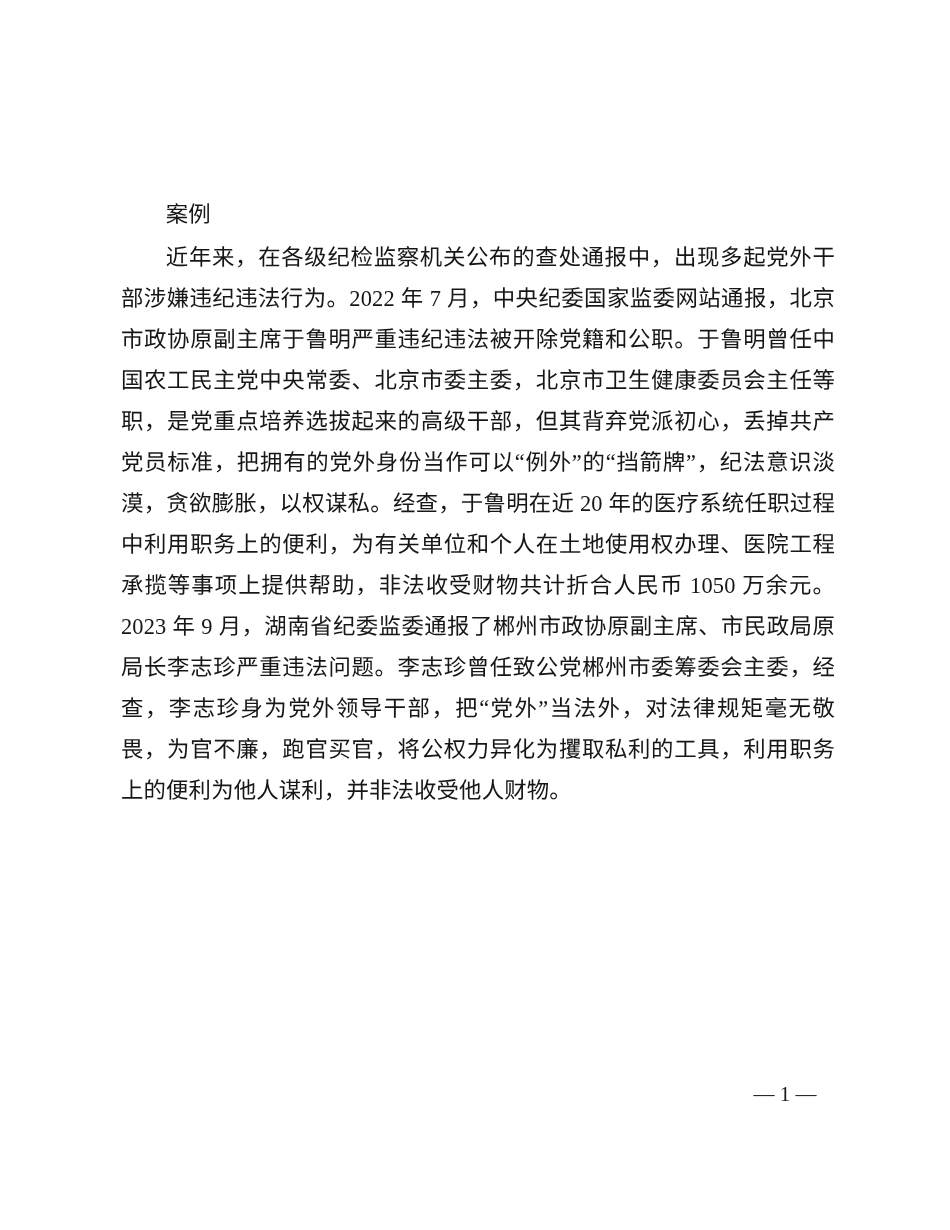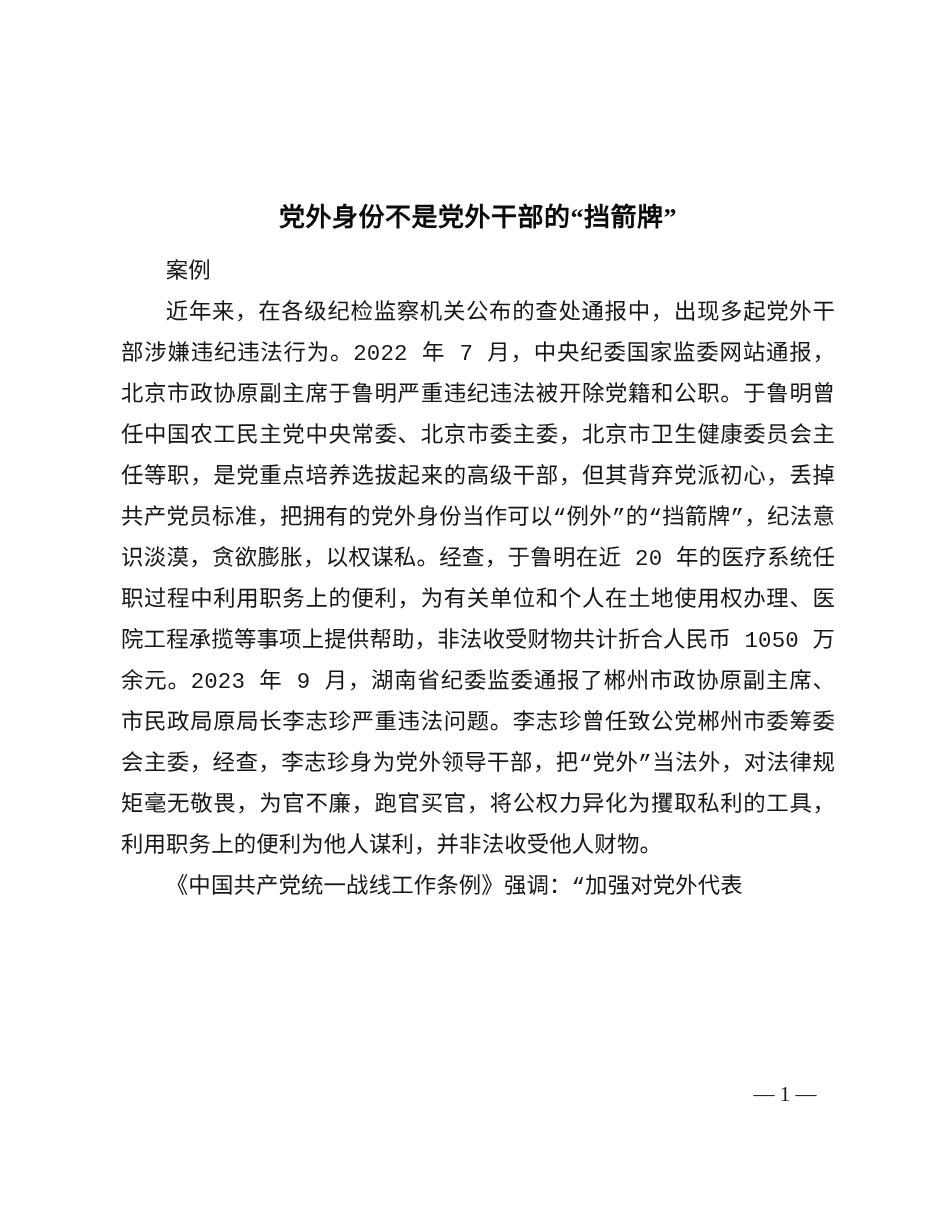--- a/index.html
+++ b/index.html
@@ -35,21 +35,21 @@
     line-height: 44px;
     text-align: center;
     color: #0b0b0b;
     letter-spacing: 0.5px;
     margin: 0 0 12px 0;
     white-space: nowrap;
   }
 
   
   .para {
-    font-family: Liberation Mono, monospace;
+    font-family: Liberation Serif, serif;
     font-size: 22.4px;
     line-height: 41px;
     color: #161616;
     text-align: justify;
     text-align-last: left;
     text-justify: inter-character;
     margin: 0;
     text-indent: 2em;
     letter-spacing: 0.15px;
     -webkit-font-smoothing: antialiased;
@@ -83,25 +83,23 @@
     box-sizing: border-box;
   }
 </style>
 </head>
 <body>
 
 <div class="page">
 
   <div class="content">
 
-    <h1 class="doc-title">党外身份不是党外干部的“挡箭牌”</h1>
 
     <p class="label-line">案例</p>
 
     <p class="para">近年来，在各级纪检监察机关公布的查处通报中，出现多起党外干部涉嫌违纪违法行为。2022 年 7 月，中央纪委国家监委网站通报，北京市政协原副主席于鲁明严重违纪违法被开除党籍和公职。于鲁明曾任中国农工民主党中央常委、北京市委主委，北京市卫生健康委员会主任等职，是党重点培养选拔起来的高级干部，但其背弃党派初心，丢掉共产党员标准，把拥有的党外身份当作可以“例外”的“挡箭牌”，纪法意识淡漠，贪欲膨胀，以权谋私。经查，于鲁明在近 20 年的医疗系统任职过程中利用职务上的便利，为有关单位和个人在土地使用权办理、医院工程承揽等事项上提供帮助，非法收受财物共计折合人民币 1050 万余元。2023 年 9 月，湖南省纪委监委通报了郴州市政协原副主席、市民政局原局长李志珍严重违法问题。李志珍曾任致公党郴州市委筹委会主委，经查，李志珍身为党外领导干部，把“党外”当法外，对法律规矩毫无敬畏，为官不廉，跑官买官，将公权力异化为攫取私利的工具，利用职务上的便利为他人谋利，并非法收受他人财物。</p>
 
-    <p class="para">《中国共产党统一战线工作条例》强调：“加强对党外代表</p>
 
   </div>
 
   <div class="page-number">— 1 —</div>
 
 </div>
 
 </body></html>

